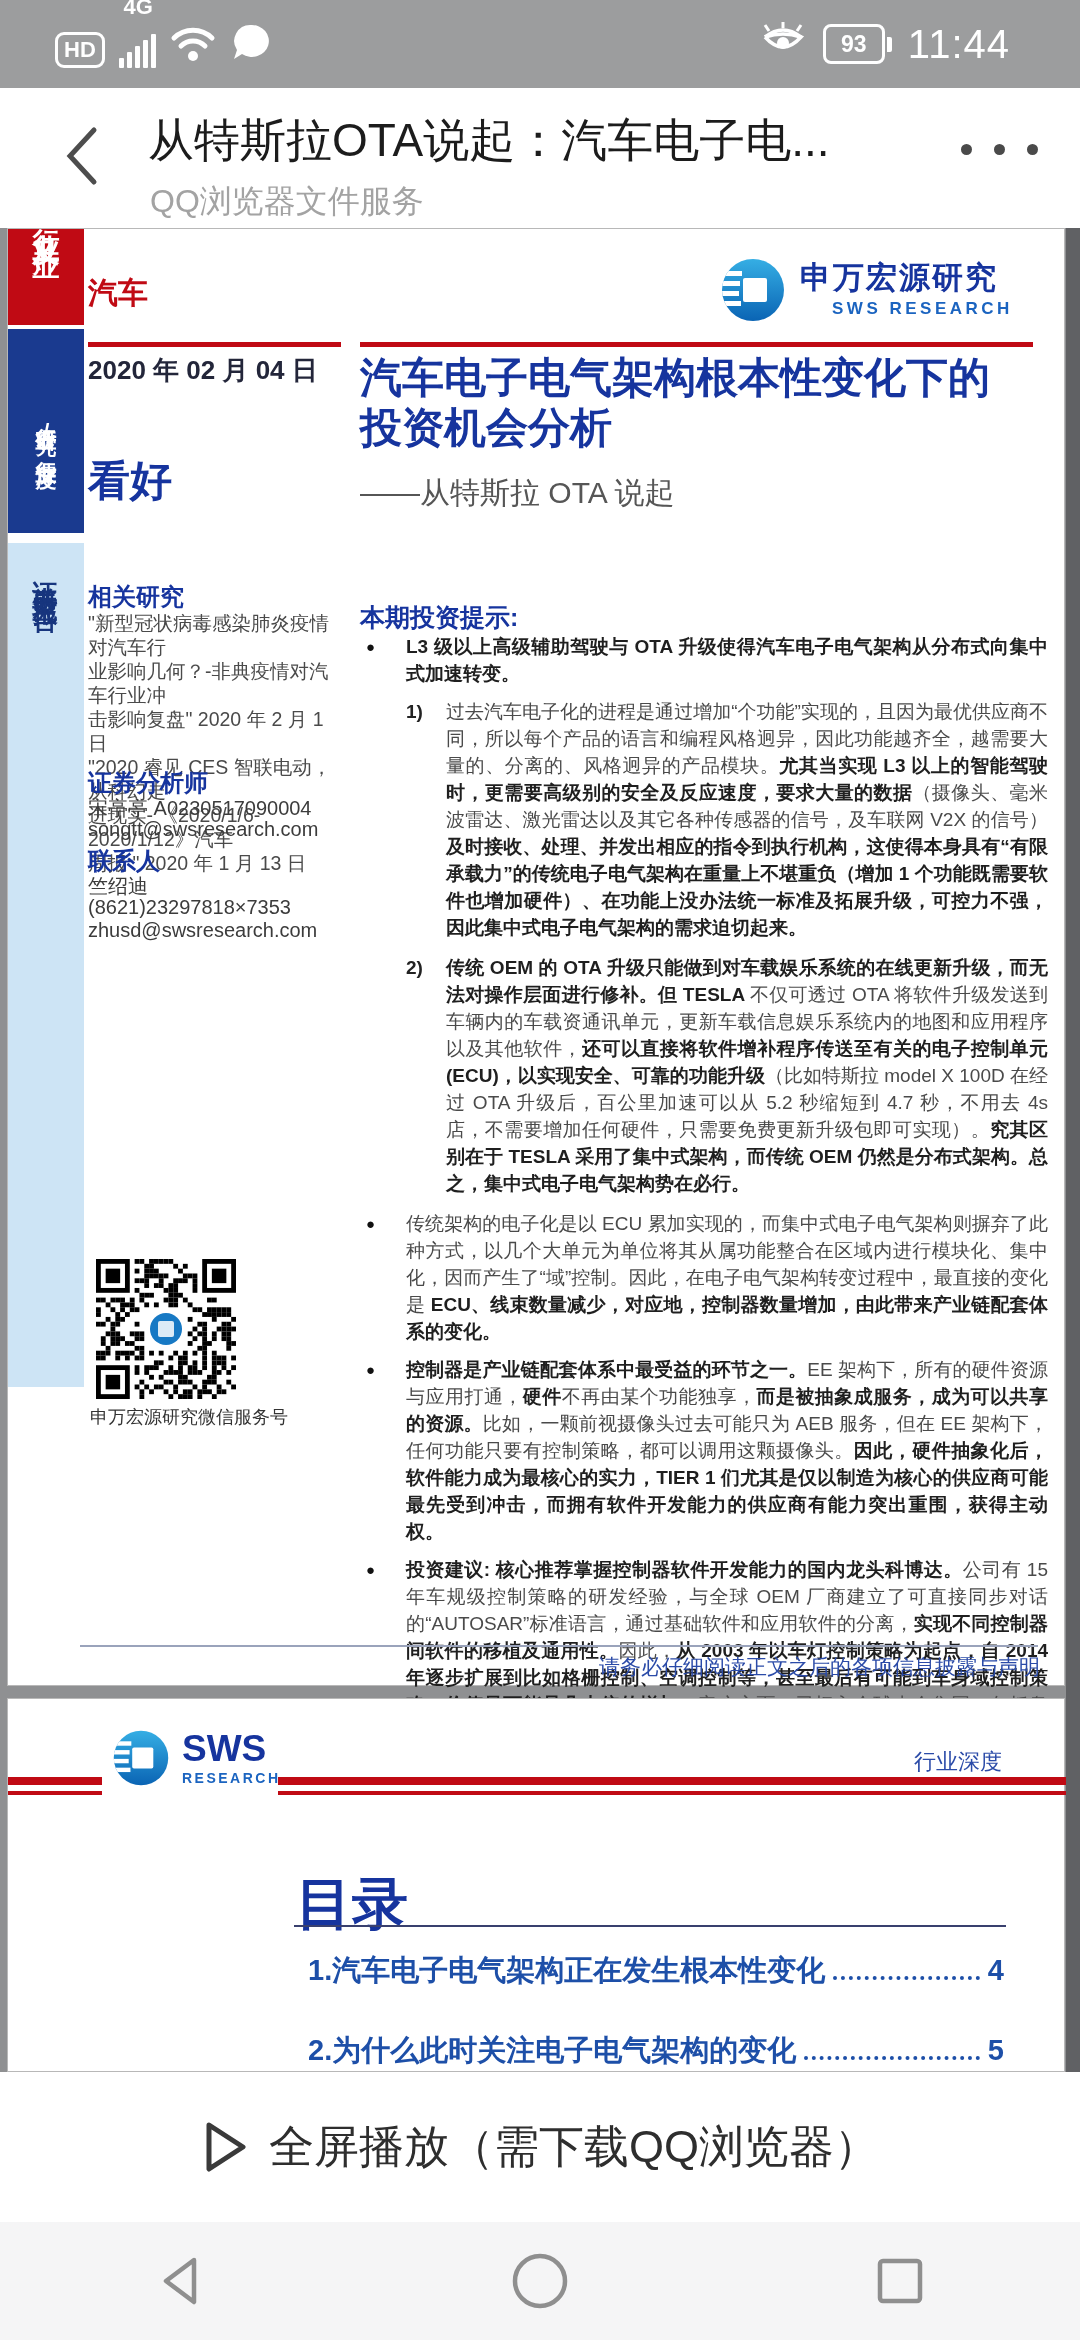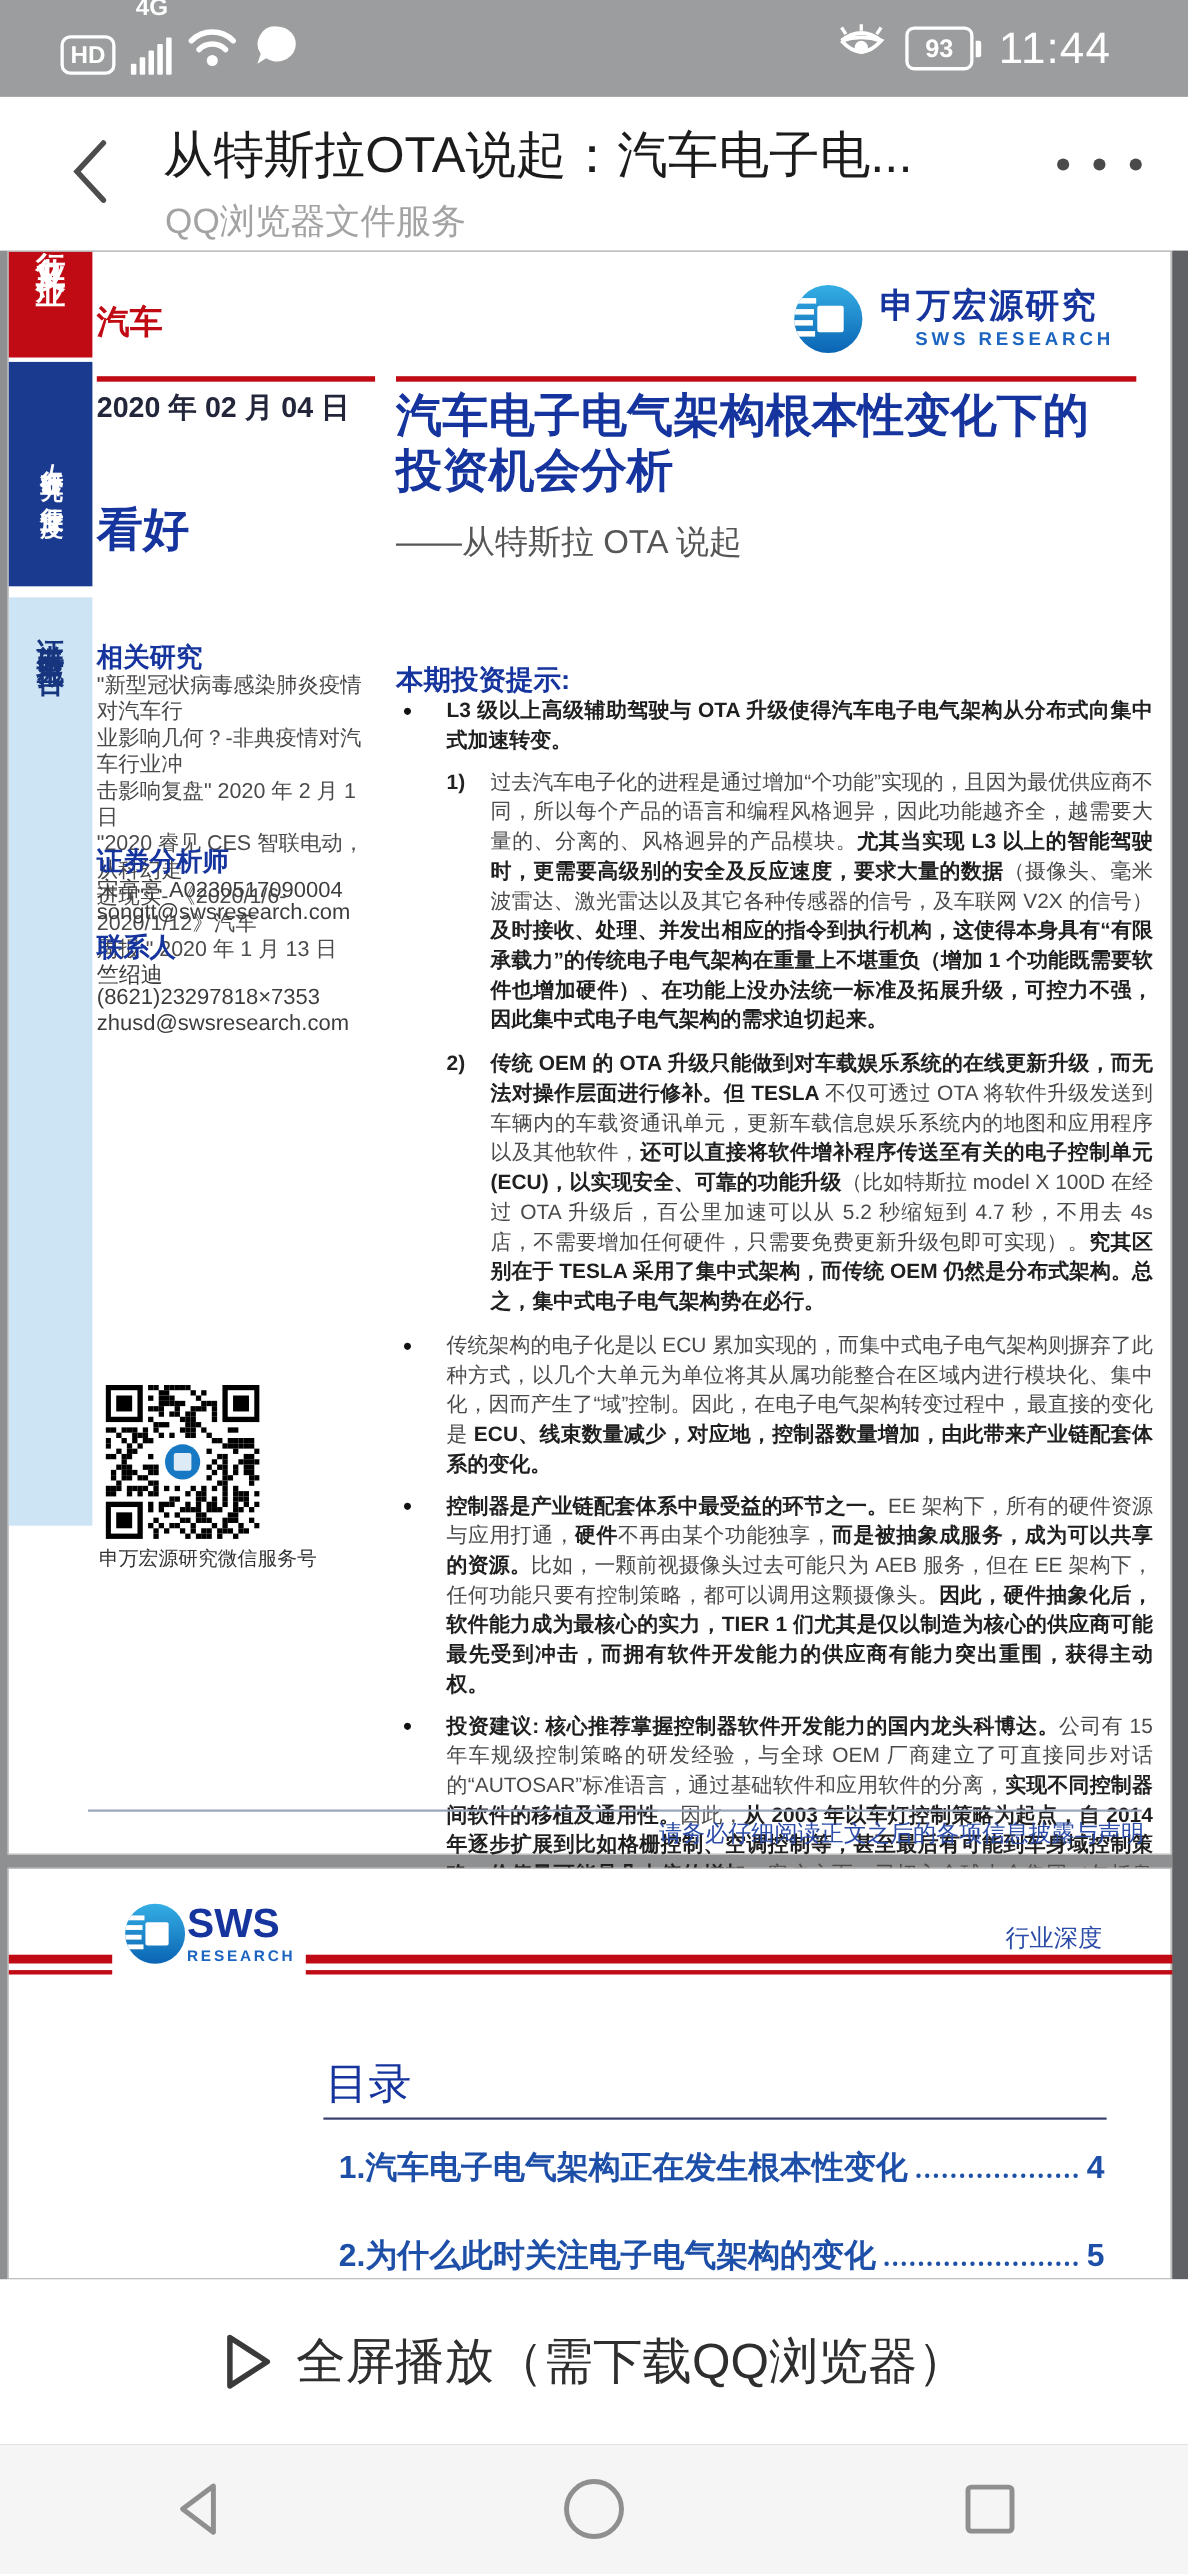--- a/index.html
+++ b/index.html
@@ -86,30 +86,30 @@
           color:#4a4a4a;text-align:justify;}
   .bullet .marker{position:absolute;left:6px;top:0;font-size:15px;color:#111;}
   .bullet .nmark{position:absolute;left:0;top:0;font-weight:700;color:#222;font-size:19px;}
   .bullet.sub{margin-left:46px;padding-left:40px;width:642px;box-sizing:border-box;margin-bottom:13px;}
   .bullet .b{font-weight:700;color:#1f1f1f;}
   #p1-rule{position:absolute;left:72px;top:1416px;width:958px;height:2px;background:#9aa3bb;}
   #p1-footer{position:absolute;left:352px;top:1424px;width:680px;text-align:right;font-size:21px;
              color:#2b4ba8;}
 
   
-  #brand2{position:absolute;left:104px;top:30px;display:flex;align-items:center;}
+  #brand2{position:absolute;left:104px;top:30px;display:flex;align-items:center;gap:12px;}
   #brand2 .sws{font-size:37px;font-weight:700;color:#16349e;line-height:1;}
   #brand2 .res{font-size:14px;font-weight:700;color:#1b64c0;letter-spacing:2.5px;margin-top:3px;}
   #p2-corner{position:absolute;right:62px;top:48px;font-size:22px;color:#2b4ba8;}
   .redbar{position:absolute;background:#c00a14;}
   #rb1a{left:0;top:78px;width:94px;height:8px;}
   #rb1b{left:270px;top:78px;width:788px;height:8px;}
   #rb2a{left:0;top:92px;width:94px;height:4px;}
   #rb2b{left:270px;top:92px;width:788px;height:4px;}
-  #toc-title{position:absolute;left:288px;top:168px;font-size:39px;font-weight:400;color:#16349e;}
+  #toc-title{position:absolute;left:288px;top:168px;font-size:56px;font-weight:700;color:#16349e;}
   #toc-underline{position:absolute;left:286px;top:226px;width:712px;height:2px;background:#39406e;}
   #toc{position:absolute;left:300px;top:252px;width:696px;}
   .toc-item{display:flex;align-items:baseline;font-size:29px;font-weight:700;color:#1d4fa8;
             margin-bottom:40px;cursor:pointer;}
   .toc-item .lead{flex:1;border-bottom:4px dotted #1d4fa8;margin:0 8px 6px 8px;height:1px;}
   .toc-item .pg{font-size:29px;}
 
   
   #play-bar{left:0;top:2072px;width:1080px;height:150px;background:#fff;display:flex;
             align-items:center;justify-content:center;gap:18px;}

